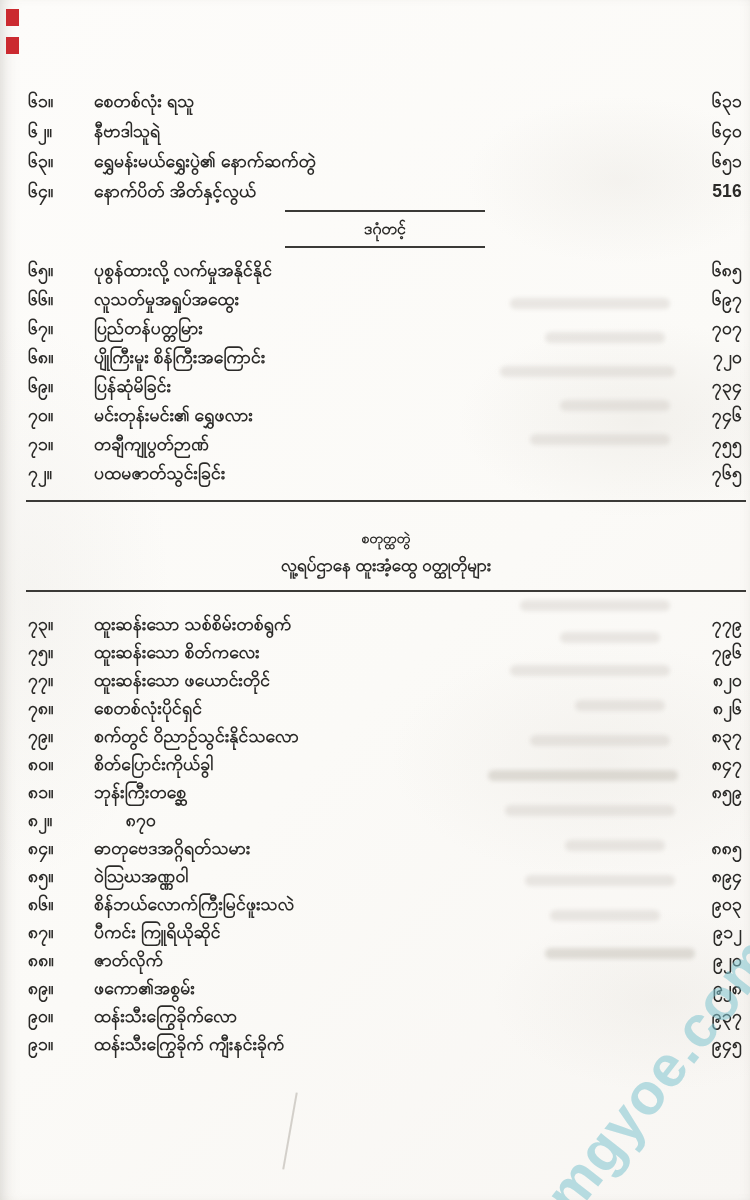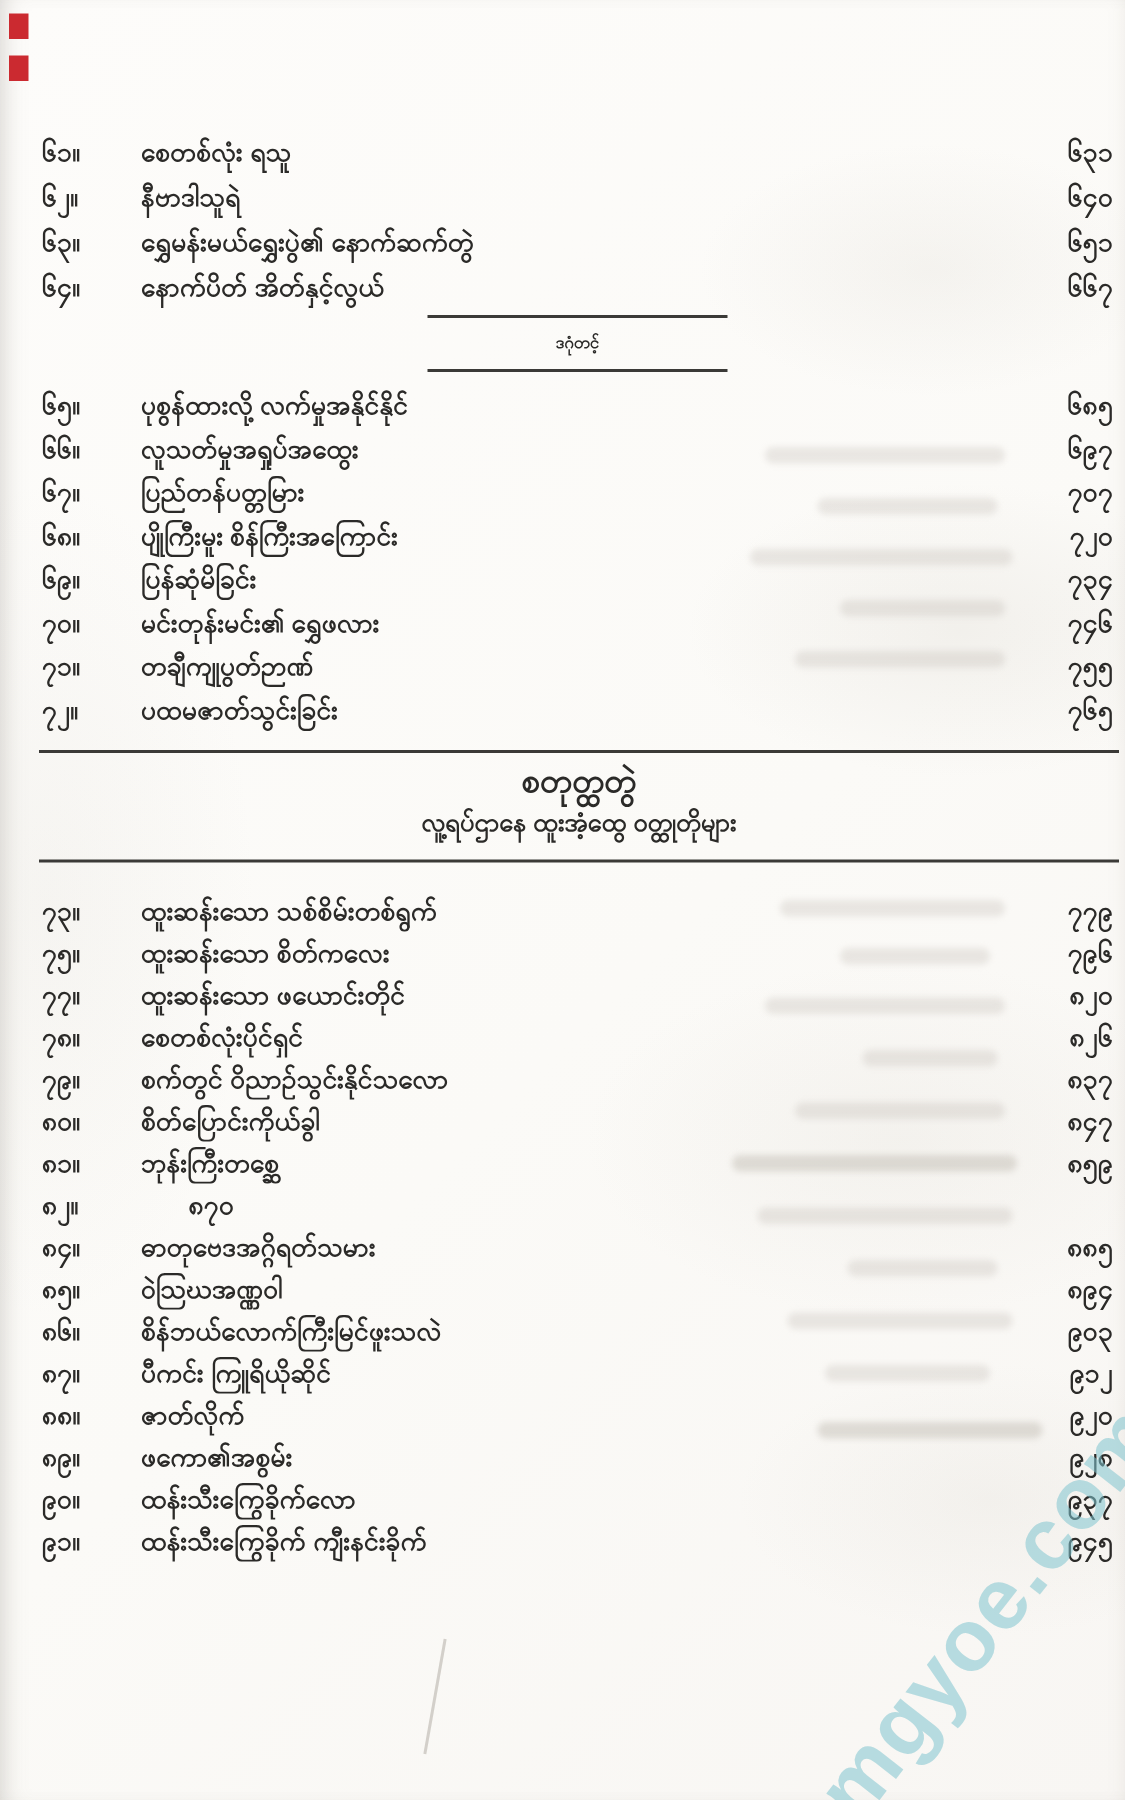--- a/index.html
+++ b/index.html
@@ -37,23 +37,23 @@
   .row .title{flex:1 1 auto;white-space:nowrap;overflow:hidden;}
   .row .pg{flex:0 0 62px;text-align:right;}
 
   .section-prev .row{height:30px;line-height:30px;}
   .section-dagon-tint .row{height:29px;line-height:29px;font-family:Liberation Serif, serif;}
   .section-fourth-volume .row{height:28px;line-height:28px;}
 
   .sec-header{text-align:center;font-weight:700;}
   .sec-header .rule{height:0;border-top:2px solid #3b3a37;}
   .sec-header.narrow{width:200px;margin:4px auto 8px;}
-  .sec-header.narrow .sec-title{font-size:11px;line-height:34px;}
+  .sec-header.narrow .sec-title{font-size:16px;line-height:34px;}
   .sec-header.full{margin:12px -4px 18px -2px;}
-  .sec-header.full .sec-title{font-size:22px;line-height:30px;padding-top:4px;}
+  .sec-header.full .sec-title{font-size:14px;line-height:30px;padding-top:21px;}
   .sec-header.full .sec-subtitle{font-size:17px;line-height:26px;padding-bottom:11px;font-weight:600;}
 
   
   .ghost{position:absolute;height:11px;border-radius:6px;
          background:rgba(186,181,172,.28);filter:blur(2.2px);}
   .ghost.dk{background:rgba(172,166,156,.34);}
 
   .crease{position:absolute;left:289px;top:1092px;width:2px;height:78px;
           background:#c6c2bb;transform:rotate(10deg);opacity:.75;}
 
@@ -102,21 +102,21 @@
           <span class="pg">၆၄၀</span>
         </div>
         <div class="row">
           <span class="no">၆၃။</span>
           <span class="title">ရွှေမန်းမယ်ရွှေးပွဲ၏ နောက်ဆက်တွဲ</span>
           <span class="pg">၆၅၁</span>
         </div>
         <div class="row">
           <span class="no">၆၄။</span>
           <span class="title">နောက်ပိတ် အိတ်နှင့်လွယ်</span>
-          <span class="pg">၆၆၇</span>
+          <span class="pg">516</span>
         </div>
       </div>
       <div class="section section-dagon-tint">
         <div class="sec-header narrow">
           <div class="rule"></div>
           <div class="sec-title">ဒဂုံတင့်</div>
           <div class="rule"></div>
         </div>
         <div class="row">
           <span class="no">၆၅။</span>

